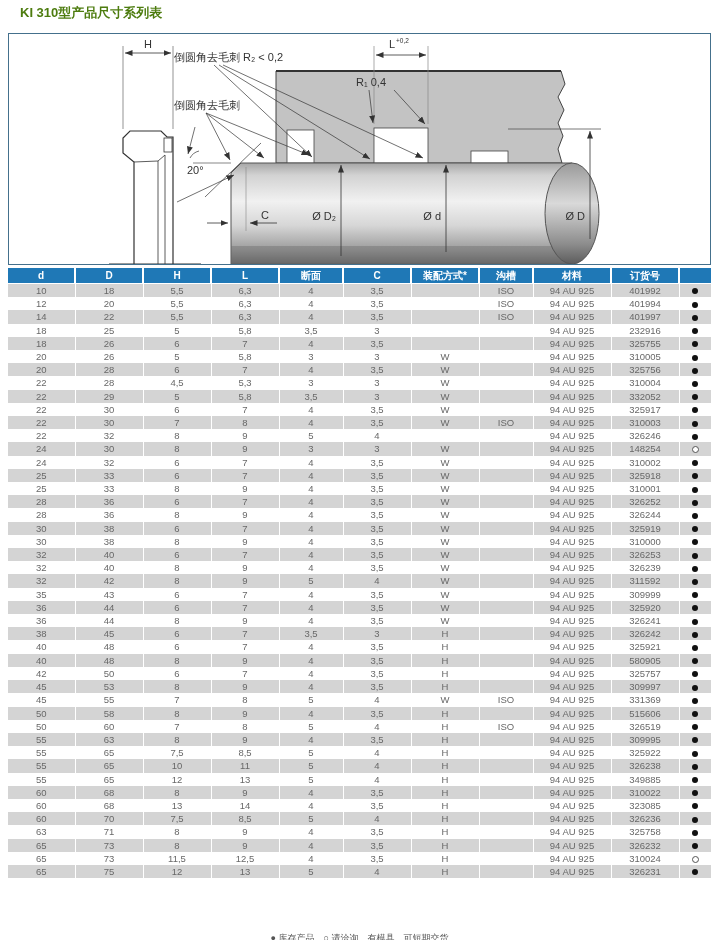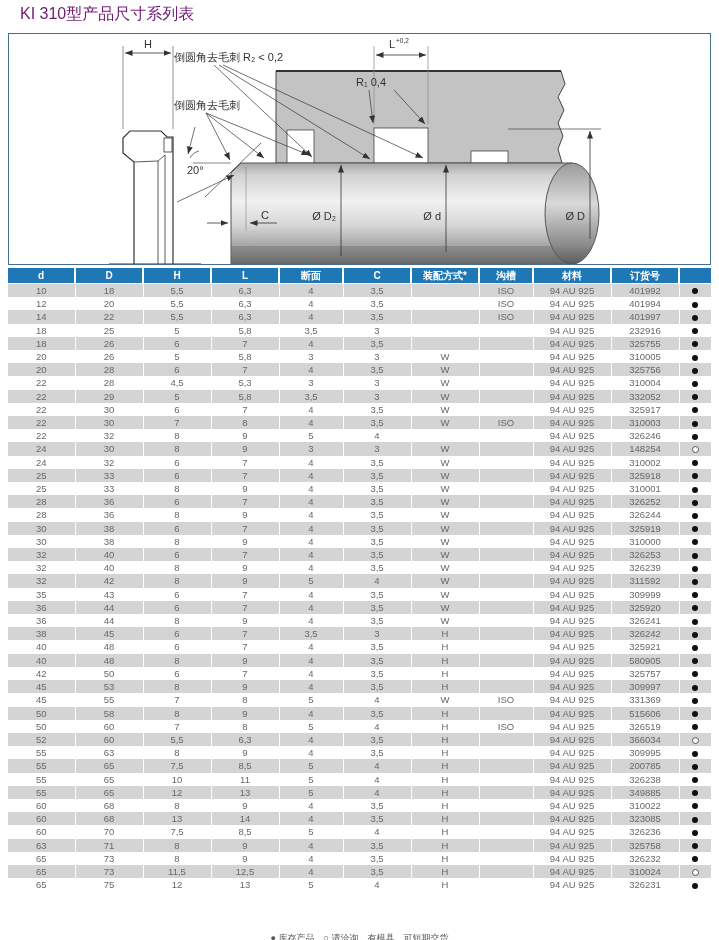--- a/index.html
+++ b/index.html
@@ -1,18 +1,18 @@
 <!DOCTYPE html>
 <html><head>
 <meta charset="utf-8">
 <style>
   html,body{margin:0;padding:0;background:#fff;}
   .page{position:relative;width:719px;height:940px;overflow:hidden;background:#fff;
         font-family:"Liberation Sans",sans-serif;}
-  .title{position:absolute;left:20px;top:4px;font-size:16px;font-weight:normal;color:#701a75;}
+  .title{position:absolute;left:20px;top:4px;font-size:13px;font-weight:bold;color:#4d7c0f;}
   .drawing-box{position:absolute;left:8px;top:33px;width:703px;height:232px;
                border:1px solid #44708c;box-sizing:border-box;background:#fff;}
   .drawing-box svg{display:block;width:701px;height:230px;}
   svg text{font-family:"Liberation Sans",sans-serif;fill:#333;}
   table.dim{position:absolute;left:8px;top:268px;width:703px;border-collapse:collapse;
             table-layout:fixed;}
   table.dim th{background:#1f78b6;color:#fff;font-size:10px;font-weight:bold;height:15px;
                padding:0;border-right:2px solid #fff;border-bottom:1px solid #fff;
                text-align:center;overflow:hidden;white-space:nowrap;}
   table.dim th:last-child{border-right:none;}
@@ -611,33 +611,20 @@
           <td>8</td>
           <td>5</td>
           <td>4</td>
           <td>H</td>
           <td>ISO</td>
           <td>94 AU 925</td>
           <td>326519</td>
           <td><span class="dot"></span></td>
         </tr>
         <tr>
-          <td>52</td>
-          <td>60</td>
-          <td>5,5</td>
-          <td>6,3</td>
-          <td>4</td>
-          <td>3,5</td>
-          <td>H</td>
-          <td></td>
-          <td>94 AU 925</td>
-          <td>366034</td>
-          <td><span class="ring"></span></td>
-        </tr>
-        <tr>
           <td>55</td>
           <td>63</td>
           <td>8</td>
           <td>9</td>
           <td>4</td>
           <td>3,5</td>
           <td>H</td>
           <td></td>
           <td>94 AU 925</td>
           <td>309995</td>
@@ -646,21 +633,21 @@
         <tr>
           <td>55</td>
           <td>65</td>
           <td>7,5</td>
           <td>8,5</td>
           <td>5</td>
           <td>4</td>
           <td>H</td>
           <td></td>
           <td>94 AU 925</td>
-          <td>200785</td>
+          <td>325922</td>
           <td><span class="dot"></span></td>
         </tr>
         <tr>
           <td>55</td>
           <td>65</td>
           <td>10</td>
           <td>11</td>
           <td>5</td>
           <td>4</td>
           <td>H</td>

